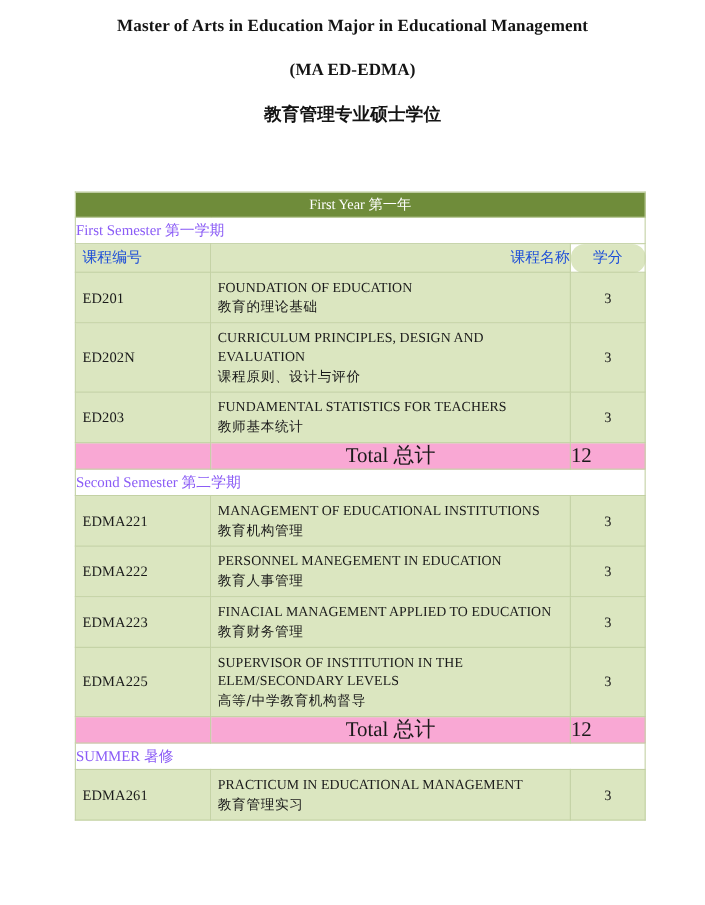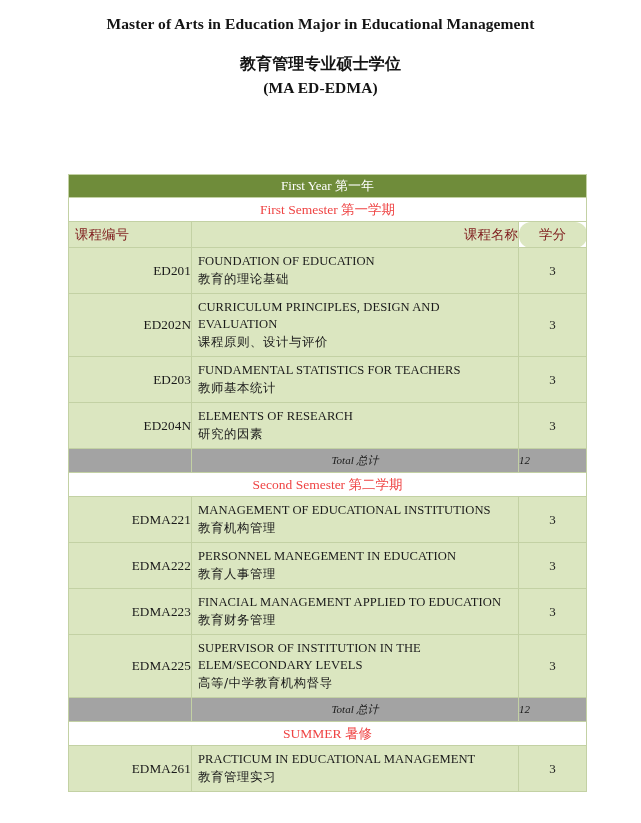--- a/index.html
+++ b/index.html
@@ -80,47 +80,46 @@
     text-align: center;
     font-size: 13px;
     height: 22px;
     line-height: 22px;
     border-color: #6f8c3a;
   }
 
   
   .row-banner td {
     background: #ffffff;
-    color: #ef4444;
-    text-align: center;
+    color: #8b5cf6;
     font-size: 13.5px;
     height: 23px;
     line-height: 23px;
   }
 
   
   .row-colhead td {
     background: #dbe6c0;
-    color: #7f1d1d;
+    color: #1d4ed8;
     font-size: 13.5px;
     height: 25px;
     line-height: 25px;
     font-family: "DejaVu Sans", "Liberation Sans", sans-serif;
   }
   .row-colhead td.code { text-align: left; padding-left: 6px; }
   .row-colhead td.name { text-align: right; }
   .row-colhead td.units { text-align: center; border-radius: 12px; }
 
   
   .row-course td {
     background: #dbe6c0;
     font-size: 12.6px;
   }
   .row-course td.code {
-    text-align: right;
+    text-align: left;
     padding-left: 6px;
     font-size: 13.2px;
     letter-spacing: 0.1px;
   }
   .row-course td.name {
     padding: 5px 6px 6px 6px;
     line-height: 17px;
   }
   .row-course td.units {
     text-align: center;
@@ -132,39 +131,38 @@
   }
   .name-cn {
     display: block;
     font-family: "DejaVu Sans", "Liberation Sans", sans-serif;
     font-size: 12.4px;
     letter-spacing: 0.6px;
   }
 
   
   .row-total td {
-    background: #a3a3a3;
+    background: #f9a8d4;
     height: 23px;
     line-height: 23px;
-    font-size: 11px;
-    font-style: italic;
+    font-size: 19px;
   }
   .row-total td.code { }
   .row-total td.name { text-align: center; }
   .row-total td.units { text-align: left; }
 </style>
 </head>
 <body>
 
 <div class="page">
 
   <div class="title-block">
     <div class="title-line title-en-1">Master of Arts in Education Major in Educational Management</div>
+    <div class="title-line title-en-2">(MA ED-EDMA)</div>
     <div class="title-line title-cn">教育管理专业硕士学位</div>
-    <div class="title-line title-en-2">(MA ED-EDMA)</div>
   </div>
 
   <div class="table-wrap">
     <table class="curriculum">
       <colgroup>
         <col class="c-code">
         <col class="c-name">
         <col class="c-units">
       </colgroup>
       <tbody id="table-body">
@@ -196,28 +194,20 @@
             <td class="units">3</td>
           </tr>
           <tr class="row-course">
             <td class="code">ED203</td>
             <td class="name">
               <span class="name-en">FUNDAMENTAL STATISTICS FOR TEACHERS</span>
               <span class="name-cn">教师基本统计</span>
             </td>
             <td class="units">3</td>
           </tr>
-          <tr class="row-course">
-            <td class="code">ED204N</td>
-            <td class="name">
-              <span class="name-en">ELEMENTS OF RESEARCH</span>
-              <span class="name-cn">研究的因素</span>
-            </td>
-            <td class="units">3</td>
-          </tr>
           <tr class="row-total">
             <td class="code"></td>
             <td class="name">Total 总计</td>
             <td class="units">12</td>
           </tr>
           <tr class="row-banner">
             <td colspan="3">Second Semester 第二学期</td>
           </tr>
           <tr class="row-course">
             <td class="code">EDMA221</td>

